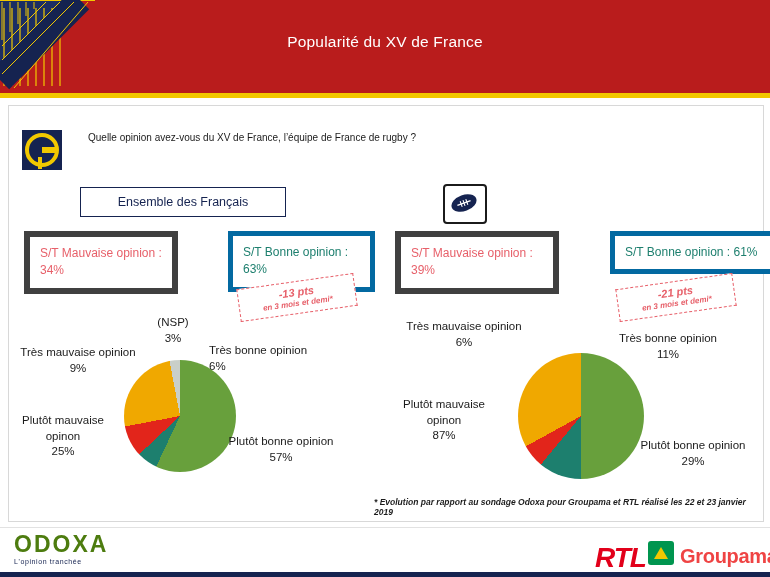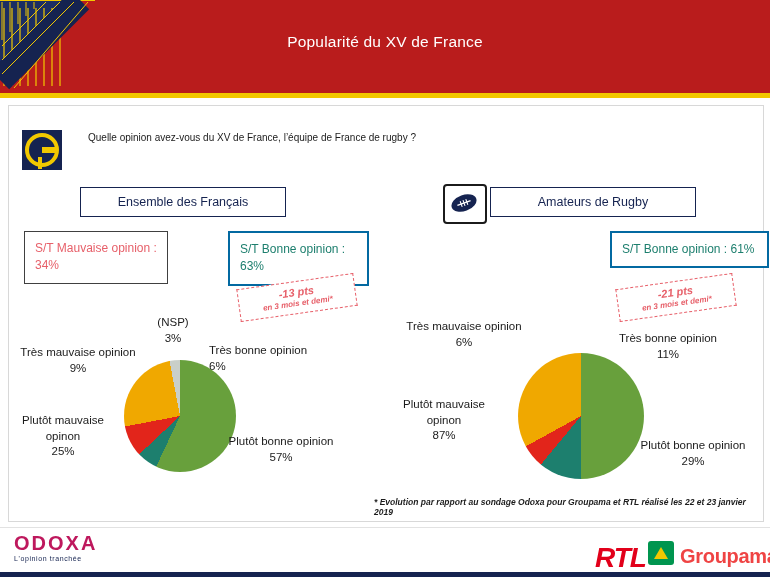--- a/index.html
+++ b/index.html
@@ -104,22 +104,22 @@
   .rugby-ball-box svg { position:absolute; left:5px; top:6px; }
 
   
   .st-box {
     position: absolute;
     padding: 8px 10px;
     font-size: 12px;
     background: #fff;
     line-height: 1.45;
   }
-  .st-bad  { border: 1px solid #404040; color: #e7606a; }
-  .st-good { border: 2px solid #0369a1; color: #1d7f6e; }
+  .st-bad  { border: 6px solid #404040; color: #e7606a; }
+  .st-good { border: 5px solid #0369a1; color: #1d7f6e; }
   #st-bad-left   { left: 24px;  top: 231px; width: 122px; }
   #st-good-left  { left: 228px; top: 231px; width: 117px; }
   #st-bad-right  { left: 395px; top: 231px; width: 132px; }
   #st-good-right { left: 610px; top: 231px; width: 135px; }
 
   
   .evo {
     position: absolute;
     border: 1px dashed #e7606a;
     color: #e7606a;
@@ -187,24 +187,24 @@
     width: 770px;
     height: 1px;
     background: #e2e2e2;
   }
   .odoxa-footer {
     position: absolute;
     left: 14px; top: 533px;
     width: 170px;
   }
   .odoxa-word {
-    font-size: 20px;
+    font-size: 23px;
     font-weight: bold;
     letter-spacing: 2px;
-    color: #be185d;
+    color: #4d7c0f;
     line-height: 1;
   }
   .odoxa-sub {
     font-size: 7px;
     color: #152350;
     letter-spacing: 0.6px;
     margin-top: 2px;
   }
   .rtl {
     position: absolute;
@@ -286,24 +286,24 @@
   <div class="panel-title" id="title-left">Ensemble des Français</div>
 
   <div class="rugby-ball-box">
     <svg width="28" height="22" viewBox="0 0 28 22">
       <ellipse cx="14" cy="11" rx="13" ry="8" fill="#152350" transform="rotate(-20 14 11)"></ellipse>
       <path d="M7 11 L21 11" stroke="#ffffff" stroke-width="1.4" transform="rotate(-20 14 11)"></path>
       <path d="M11 8 L11 14 M14 8 L14 14 M17 8 L17 14" stroke="#ffffff" stroke-width="1.1" transform="rotate(-20 14 11)"></path>
     </svg>
   </div>
 
-  <div class="panel-title" id="title-right">Amateurs de Rugby</div>
 
   <div class="st-box st-bad" id="st-bad-left">S/T Mauvaise opinion : 34%</div>
   <div class="st-box st-good" id="st-good-left">S/T Bonne opinion : 63%</div>
+  <div class="st-box st-bad" id="st-bad-right">S/T Mauvaise opinion : 39%</div>
   <div class="st-box st-good" id="st-good-right">S/T Bonne opinion : 61%</div>
 
   <div class="evo" id="evo-left">
     <span>-13 pts</span>
     <small>en 3 mois et demi*</small>
   </div>
   <div class="evo" id="evo-right">
     <span>-21 pts</span>
     <small>en 3 mois et demi*</small>
   </div>

